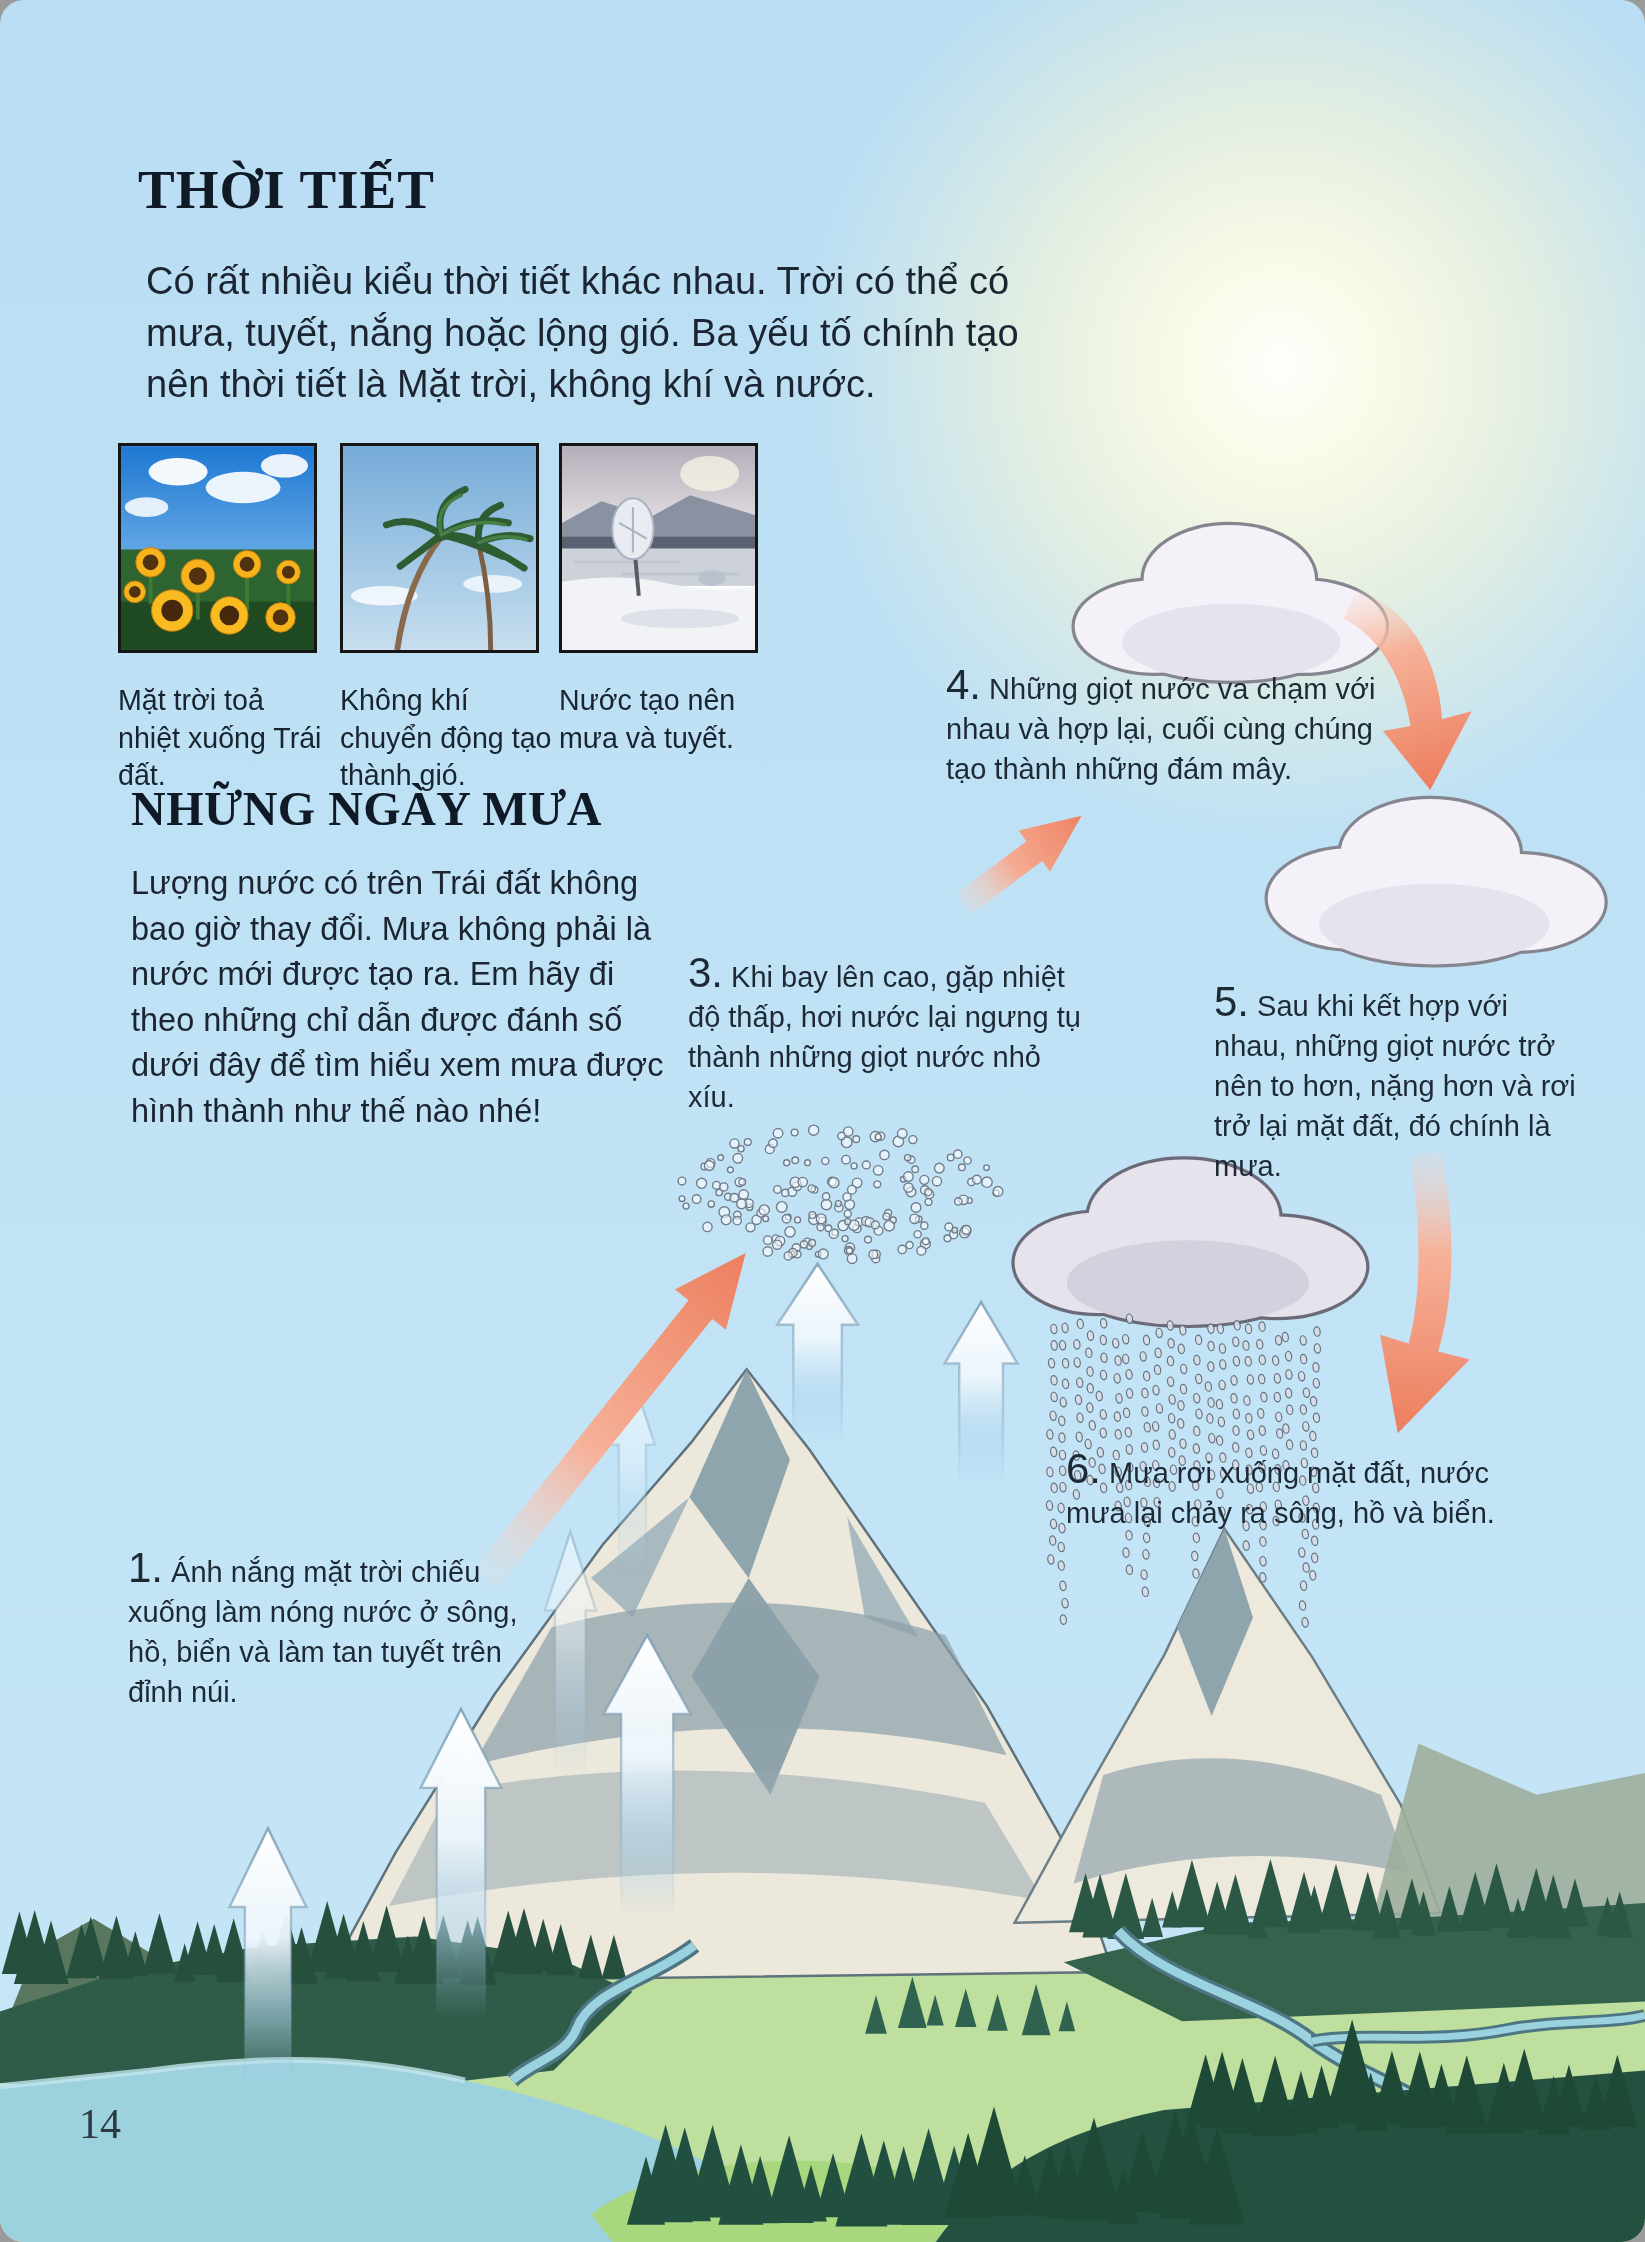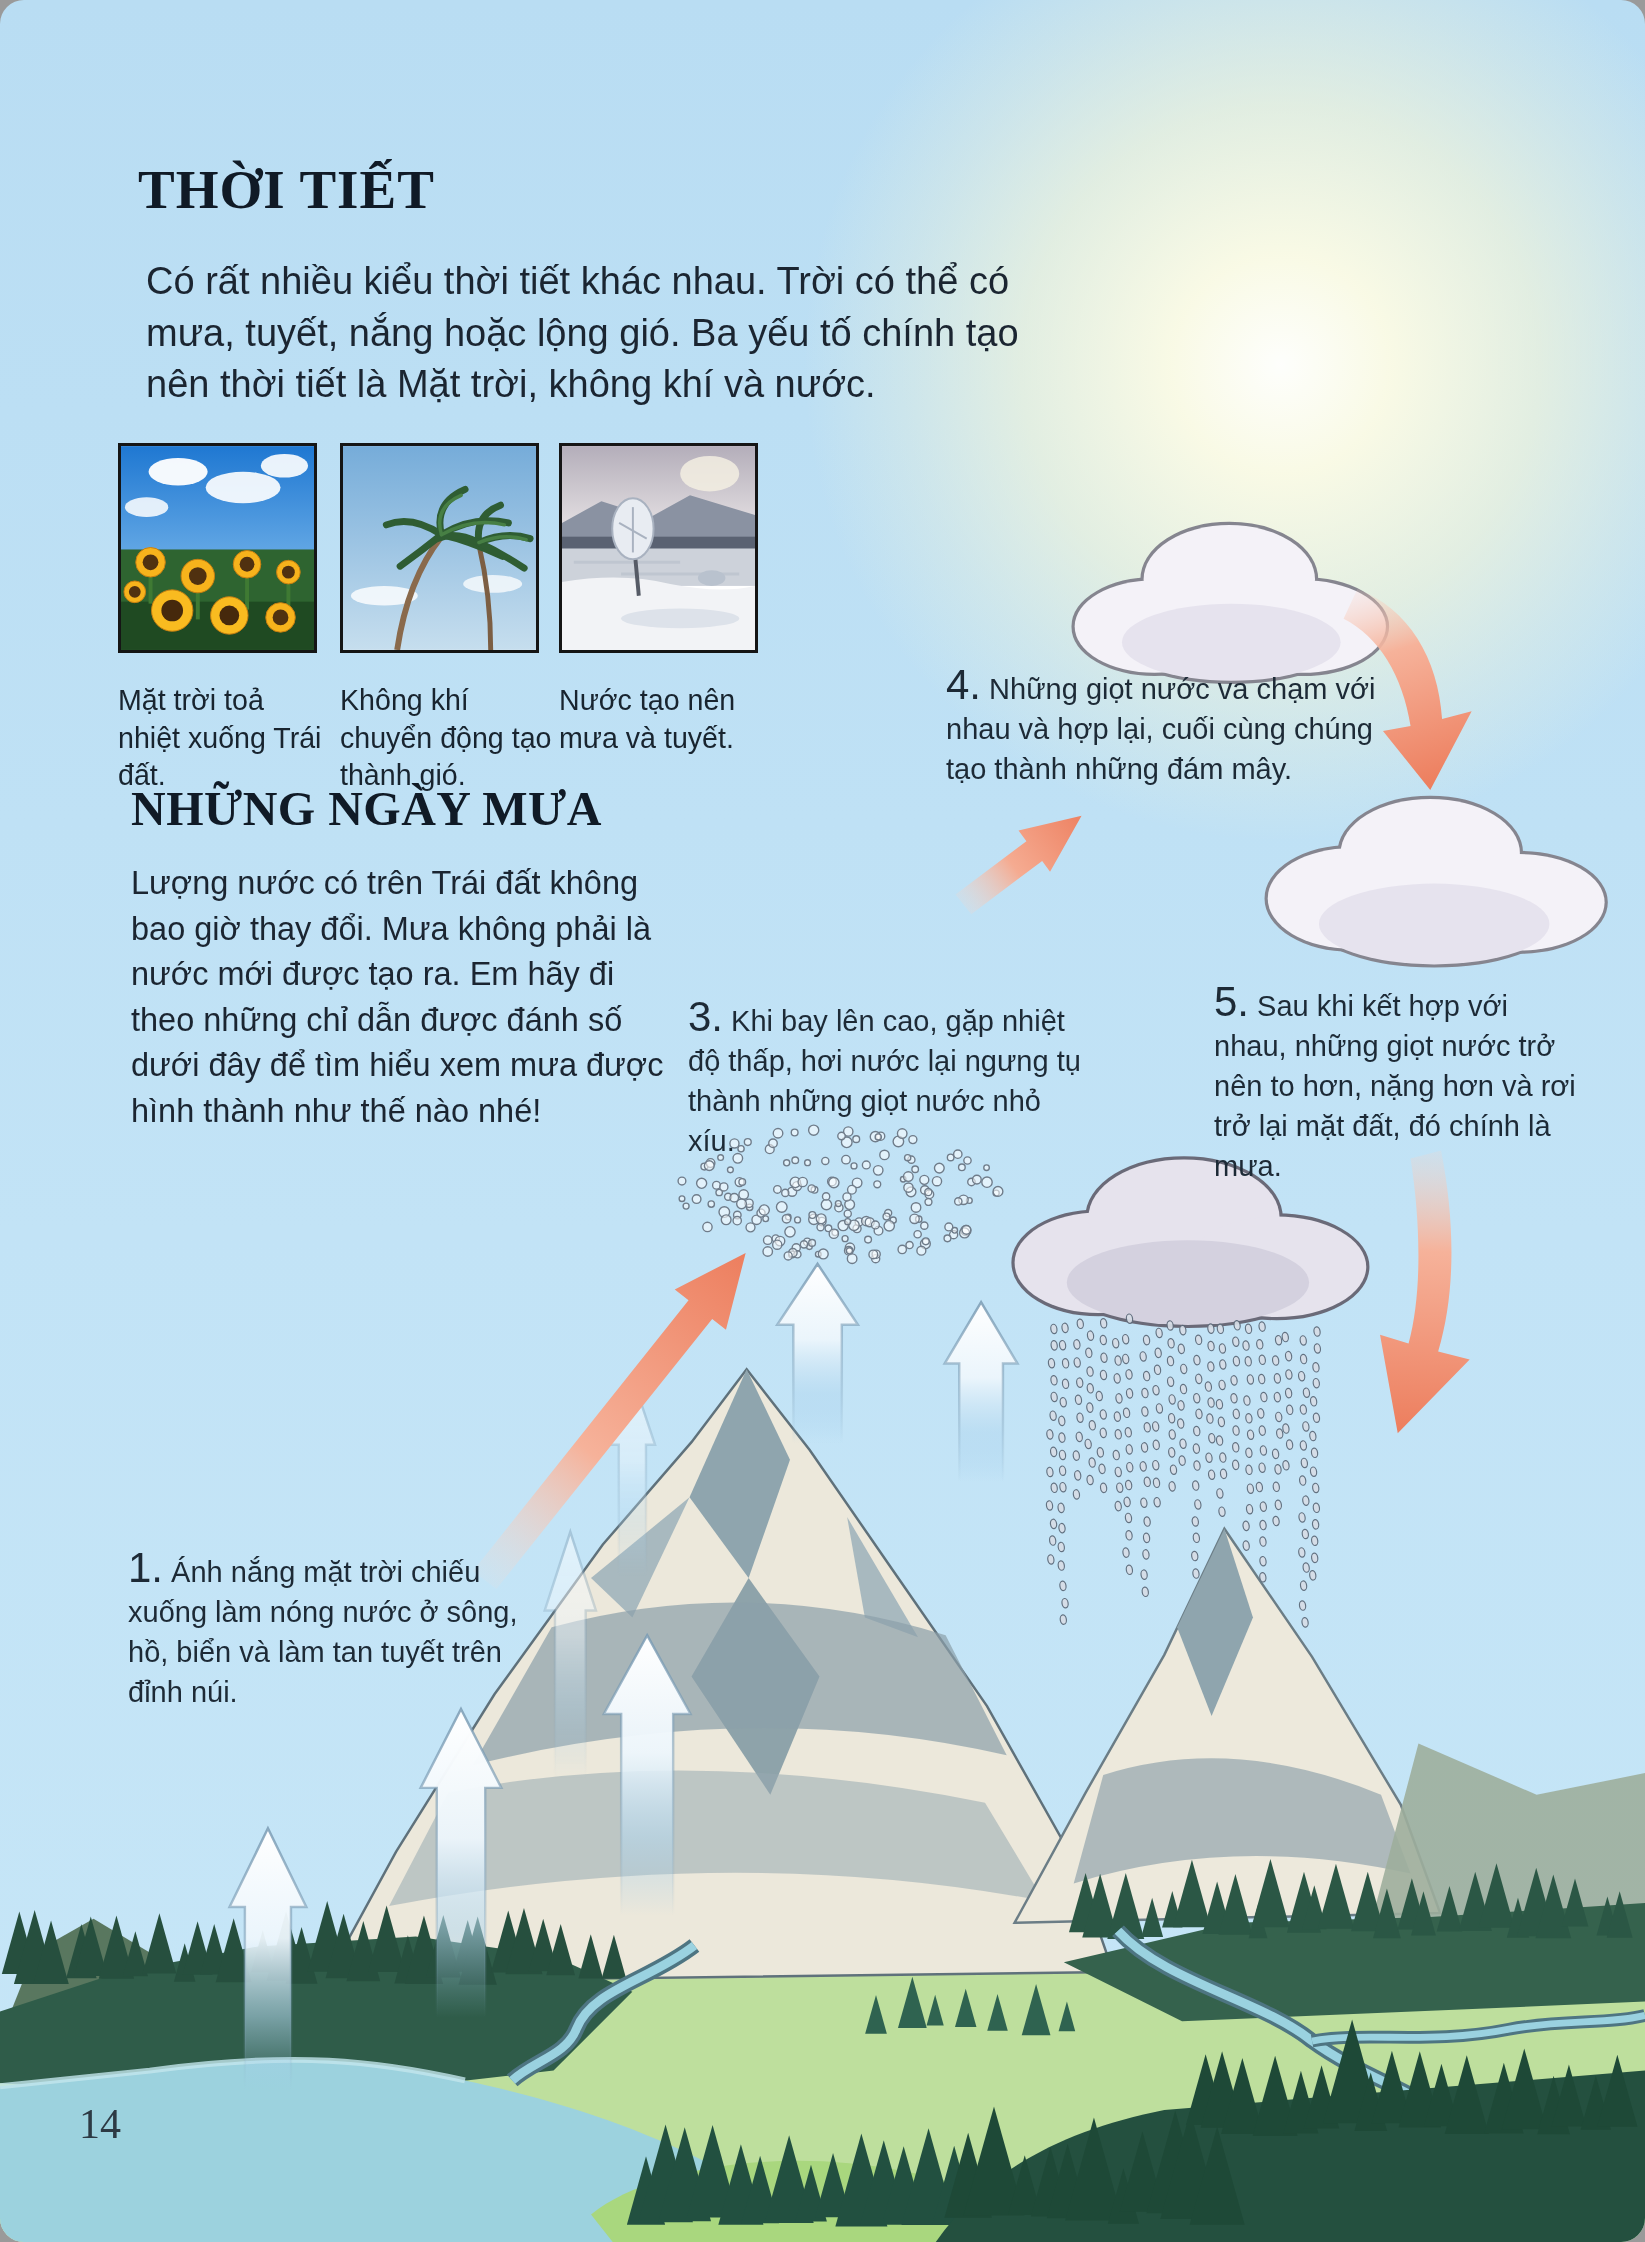--- a/index.html
+++ b/index.html
@@ -823,28 +823,32 @@
   <p class="abs caption txt" style="left:559px; margin:0;">Nước tạo nên mưa và tuyết.</p>
   <p class="abs caption txt" style="left:340px; margin:0;">Không khí chuyển động tạo thành gió.</p>
 
   <h2 class="abs section-heading txt" style="margin:0;">NHỮNG NGÀY MƯA</h2>
   <p class="abs section-body txt" style="margin:0;">Lượng nước có trên Trái đất không bao giờ thay đổi. Mưa không phải là nước mới được tạo ra. Em hãy đi theo những chỉ dẫn được đánh số dưới đây để tìm hiểu xem mưa được hình thành như thế nào nhé!</p>
 
   <div class="abs step txt" style="left:946px; top:664px; width:445px;">
     <span class="num">4.</span>
     <span>Những giọt nước va chạm với nhau và hợp lại, cuối cùng chúng tạo thành những đám mây.</span>
   </div>
-  <div class="abs step txt" style="left:688px; top:996px; width:396px;">
+  <div class="abs step txt" style="left:688px; top:952px; width:396px;">
     <span class="num">3.</span>
     <span>Khi bay lên cao, gặp nhiệt độ thấp, hơi nước lại ngưng tụ thành những giọt nước nhỏ xíu.</span>
   </div>
   <div class="abs step txt" style="left:1214px; top:981px; width:372px;">
     <span class="num">5.</span>
     <span>Sau khi kết hợp với nhau, những giọt nước trở nên to hơn, nặng hơn và rơi trở lại mặt đất, đó chính là mưa.</span>
   </div>
+  <div class="abs step txt" style="left:1066px; top:1448px; width:475px;">
+    <span class="num">6.</span>
+    <span>Mưa rơi xuống mặt đất, nước mưa lại chảy ra sông, hồ và biển.</span>
+  </div>
   <div class="abs step txt" style="left:128px; top:1547px; width:426px;">
     <span class="num">1.</span>
     <span>Ánh nắng mặt trời chiếu xuống làm nóng nước ở sông, hồ, biển và làm tan tuyết trên đỉnh núi.</span>
   </div>
 
   <div class="abs page-number txt">14</div>
 </div>
 
 
 </body></html>

